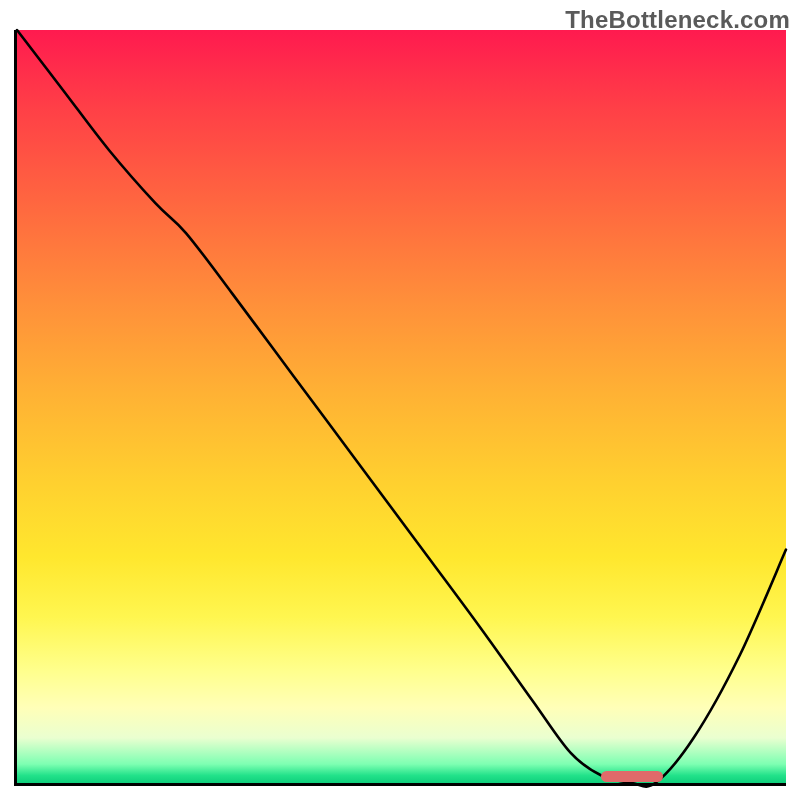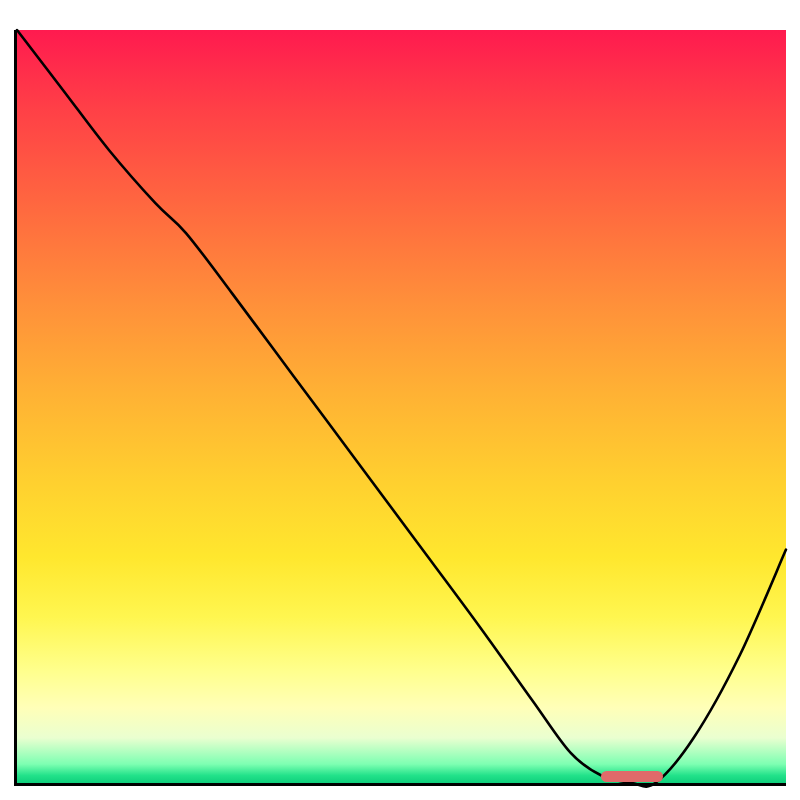--- a/index.html
+++ b/index.html
@@ -73,20 +73,21 @@
     background: #e06a6a;
     border-radius: 6px;
     height: 11px;
   }
 </style>
 </head>
 <body>
 
 <div class="frame">
 
+  <div class="watermark">TheBottleneck.com</div>
 
   <div class="gradient"></div>
 
   <svg class="curve" viewBox="0 0 769 753" preserveAspectRatio="none">
     <path id="curve-path" d="M 0.0 0.0 C 7.7 10.0, 30.8 40.2, 46.1 60.2 C 61.5 80.3, 76.9 101.7, 92.3 120.5 C 107.7 139.3, 125.6 159.4, 138.4 173.2 C 151.2 187.0, 156.4 188.3, 169.2 203.3 C 182.0 218.4, 197.4 239.7, 215.3 263.6 C 233.3 287.4, 256.3 318.8, 276.8 346.4 C 297.3 374.0, 317.9 401.6, 338.4 429.2 C 358.9 456.8, 379.4 484.4, 399.9 512.0 C 420.4 539.6, 442.2 568.5, 461.4 594.9 C 480.6 621.2, 499.9 648.8, 515.2 670.2 C 530.6 691.5, 542.1 710.3, 553.7 722.9 C 565.2 735.4, 574.2 740.5, 584.4 745.5 C 594.7 750.5, 606.2 751.7, 615.2 753.0 C 624.2 754.3, 628.0 760.5, 638.3 753.0 C 648.5 745.5, 662.6 729.2, 676.7 707.8 C 690.8 686.5, 707.5 656.4, 722.9 625.0 C 738.2 593.6, 761.3 537.1, 769.0 519.6" fill="none" stroke="#000" stroke-width="2.6" stroke-linejoin="round" stroke-linecap="round"></path>
   </svg>
 
   <div class="marker" id="optimal-marker" style="left: 601.44px; width: 61.52px; top: 771px;"></div>
 
   <div class="plot-outer"></div>

